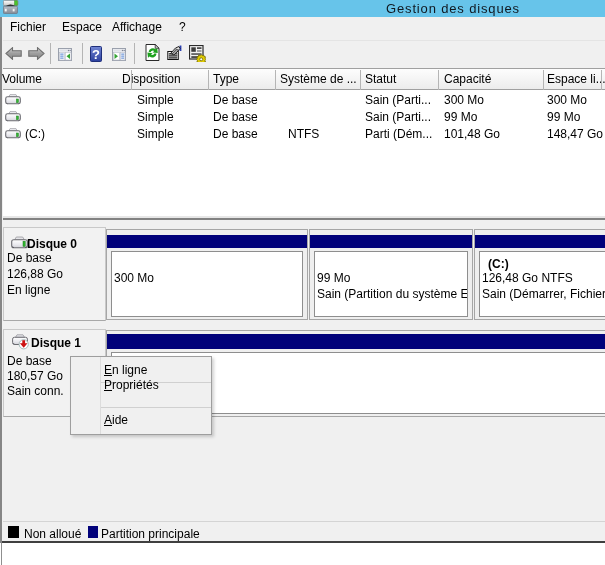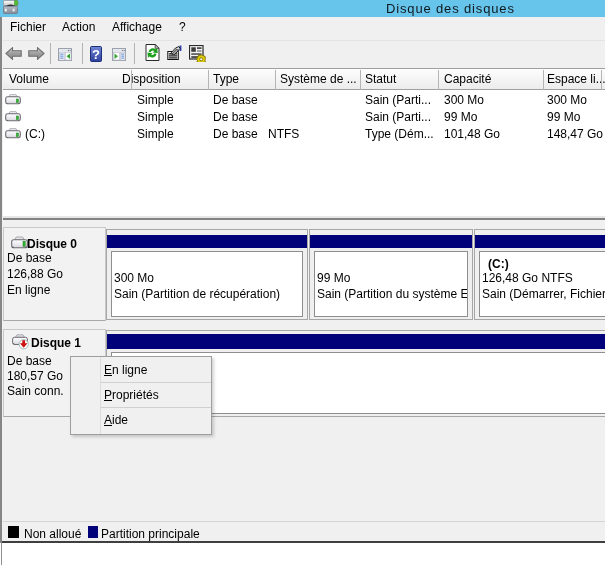--- a/index.html
+++ b/index.html
@@ -2,21 +2,21 @@
 <html><head><meta charset="utf-8"><style>
 *{margin:0;padding:0;box-sizing:border-box}
 html,body{width:605px;height:565px;background:#fff;font-family:"Liberation Sans",sans-serif;font-size:12px;color:#000;overflow:hidden}
 .a{position:absolute;white-space:nowrap}
 </style></head>
 <body>
 
 <div class="a" style="left:0;top:17px;width:605px;height:524px;background:#f0f0f0"></div>
 
 <div class="a" style="left:0;top:0;width:605px;height:17px;background:#67c4ea"></div>
-<div class="a" style="left:386px;top:1px;font-size:13px;letter-spacing:0.85px;color:#101820">Disque des disques</div>
+<div class="a" style="left:386px;top:1px;font-size:13px;letter-spacing:0.85px;color:#101820">Gestion des disques</div>
 
 <svg class="a" style="left:3px;top:0" width="16" height="14" viewBox="0 0 16 14">
   <defs>
    <linearGradient id="apg1" x1="0" y1="0" x2="0" y2="1">
         <stop offset="0" stop-color="#ffffff"></stop>
         <stop offset="1" stop-color="#c7c7c7"></stop>
       </linearGradient>
    <linearGradient id="apg2" x1="0" y1="0" x2="0" y2="1">
         <stop offset="0" stop-color="#b7bdc7"></stop>
         <stop offset="1" stop-color="#848b96"></stop>
@@ -24,21 +24,21 @@
   </defs>
   <rect x="0.4" y="0.4" width="14.6" height="5.2" rx="1" fill="url(#apg1)" stroke="#909090" stroke-width="0.8"></rect>
   <rect x="11.6" y="0.8" width="2.8" height="4.4" fill="#49c32a" stroke="#2e8c18" stroke-width="0.5"></rect>
   <path d="M2.5 6.2 Q7.5 2.8 12.5 6.2 Z" fill="#1a1a1a"></path>
   <rect x="0.4" y="6.2" width="14" height="7.4" rx="1" fill="url(#apg2)" stroke="#6f7681" stroke-width="0.8"></rect>
   <rect x="1.8" y="8.8" width="1.9" height="2.6" fill="#f2f2f2"></rect>
   <rect x="9.7" y="8.8" width="1.9" height="2.6" fill="#f2f2f2"></rect>
 </svg>
 
 <div class="a" style="left:10px;top:20px">Fichier</div>
-<div class="a" style="left:62px;top:20px">Action</div>
+<div class="a" style="left:62px;top:20px">Espace</div>
 <div class="a" style="left:112px;top:20px">Affichage</div>
 <div class="a" style="left:179px;top:20px">?</div>
 
 <div class="a" style="left:3px;top:40px;width:602px;height:1px;background:#e4e4e4"></div>
 <div class="a" style="left:50px;top:43px;width:1px;height:21px;background:#b4b4b4"></div>
 <div class="a" style="left:82px;top:43px;width:1px;height:21px;background:#b4b4b4"></div>
 <div class="a" style="left:134px;top:43px;width:1px;height:21px;background:#b4b4b4"></div>
 
 <svg class="a" style="left:5px;top:47px" width="17" height="13" viewBox="0 0 17 13">
   <defs>
@@ -125,21 +125,21 @@
   <rect x="2.3" y="11.2" width="10.2" height="1.7" fill="#3b3b3b"></rect>
   <g fill="#e0cb00" stroke="#6e6400" stroke-width="0.8">
     <path d="M12.2 9.6 l1.1.9 1.4-.5.4 1.4 1.4.4-.5 1.4.9 1.1-.9 1.1.5 1.4-1.4.4-.4 1.4-1.4-.5-1.1.9-1.1-.9-1.4.5-.4-1.4-1.4-.4.5-1.4-.9-1.1.9-1.1-.5-1.4 1.4-.4.4-1.4 1.4.5z"></path>
     <circle cx="12.2" cy="14.3" r="1.5" fill="#fffef0"></circle>
   </g>
 </svg>
 
 <div class="a" style="left:3px;top:68px;width:602px;height:148px;background:#fff;border-top:1px solid #a0a0a0"></div>
 
 <div class="a" id="hdr" style="left:3px;top:69px;width:602px;height:21px;background:linear-gradient(180deg,#fdfdfd,#ececec);border-bottom:1px solid #a0a0a0"></div>
-<div class="a" style="left:9px;top:72px">Volume</div>
+<div class="a" style="left:2px;top:72px">Volume</div>
 <div class="a" style="left:122px;top:72px">Disposition</div>
 <div class="a" style="left:213px;top:72px">Type</div>
 <div class="a" style="left:280px;top:72px">Système de ...</div>
 <div class="a" style="left:365px;top:72px">Statut</div>
 <div class="a" style="left:444px;top:72px">Capacité</div>
 <div class="a" style="left:547px;top:72px">Espace li...</div>
 <div class="a" style="left:131px;top:70px;width:1px;height:20px;background:#b5b5b5"></div>
 <div class="a" style="left:208px;top:70px;width:1px;height:20px;background:#b5b5b5"></div>
 <div class="a" style="left:275px;top:70px;width:1px;height:20px;background:#b5b5b5"></div>
 <div class="a" style="left:360px;top:70px;width:1px;height:20px;background:#b5b5b5"></div>
@@ -186,24 +186,24 @@
   <rect x="11.4" y="6" width="2" height="3.7" fill="#35b435" stroke="#1d871d" stroke-width="0.5"></rect>
   <path d="M1.6 10 l1.1 0.8 M14.4 10 l-1.1 0.8" stroke="#686870" stroke-width="0.9"></path>
 </svg>
 <div class="a" style="left:25px;top:127px">(C:)</div>
 <div class="a" style="left:137px;top:93px">Simple</div>
 <div class="a" style="left:137px;top:110px">Simple</div>
 <div class="a" style="left:137px;top:127px">Simple</div>
 <div class="a" style="left:213px;top:93px">De base</div>
 <div class="a" style="left:213px;top:110px">De base</div>
 <div class="a" style="left:213px;top:127px">De base</div>
-<div class="a" style="left:268px;top:127px">NTFS</div>
+<div class="a" style="left:288px;top:127px">NTFS</div>
 <div class="a" style="left:365px;top:93px">Sain (Parti...</div>
 <div class="a" style="left:365px;top:110px">Sain (Parti...</div>
-<div class="a" style="left:365px;top:127px">Type (Dém...</div>
+<div class="a" style="left:365px;top:127px">Parti (Dém...</div>
 <div class="a" style="left:444px;top:93px">300 Mo</div>
 <div class="a" style="left:444px;top:110px">99 Mo</div>
 <div class="a" style="left:444px;top:127px">101,48 Go</div>
 <div class="a" style="left:547px;top:93px">300 Mo</div>
 <div class="a" style="left:547px;top:110px">99 Mo</div>
 <div class="a" style="left:547px;top:127px">148,47 Go</div>
 
 <div class="a" style="left:3px;top:216px;width:602px;height:2px;background:#e7e7e7"></div>
 <div class="a" style="left:3px;top:218px;width:602px;height:2px;background:#828282"></div>
 
@@ -225,21 +225,20 @@
 </svg>
 <div class="a" style="left:27px;top:237px;font-weight:bold">Disque 0</div>
 <div class="a" style="left:7px;top:251px">De base</div>
 <div class="a" style="left:7px;top:267px">126,88 Go</div>
 <div class="a" style="left:7px;top:283px">En ligne</div>
 
 <div class="a" style="left:106px;top:229px;width:202px;height:91px;border:1px solid #a6a6a6;background:#efefef">
   <div class="a" style="left:0;right:0;top:5px;height:13px;background:#01017a"></div>
   <div class="a" style="left:4px;right:4px;top:21px;bottom:2px;background:#fff;border:1px solid #8e8e8e;overflow:hidden">
     <div class="a" style="left:2px;top:19px">300 Mo</div>
-    <div class="a" style="left:2px;top:35px">Sain (Partition de récupération)</div>
   </div>
 </div>
 <div class="a" style="left:309px;top:229px;width:164px;height:91px;border:1px solid #a6a6a6;background:#efefef">
   <div class="a" style="left:0;right:0;top:5px;height:13px;background:#01017a"></div>
   <div class="a" style="left:4px;right:4px;top:21px;bottom:2px;background:#fff;border:1px solid #8e8e8e;overflow:hidden">
     <div class="a" style="left:2px;top:19px">99 Mo</div>
     <div class="a" style="left:2px;top:35px">Sain (Partition du système EFI)</div>
   </div>
 </div>
 <div class="a" style="left:474px;top:229px;width:140px;height:91px;border:1px solid #a6a6a6;background:#efefef">
@@ -273,21 +272,21 @@
 
 <div class="a" style="left:106px;top:330px;width:508px;height:87px;border:1px solid #a6a6a6;background:#efefef">
   <div class="a" style="left:0;right:0;top:3px;height:15px;background:#01017a"></div>
   <div class="a" style="left:4px;right:4px;top:21px;bottom:2px;background:#fff;border:1px solid #8e8e8e"></div>
 </div>
 
 <div class="a" style="left:70px;top:356px;width:142px;height:79px;background:#f0f0f0;border:1px solid #9e9e9e;box-shadow:2px 2px 3px rgba(0,0,0,0.18)"></div>
 <div class="a" style="left:100px;top:357px;width:1px;height:77px;background:#dcdcdc"></div>
 <div class="a" style="left:104px;top:363px"><u>E</u>n ligne</div>
 <div class="a" style="left:101px;top:382px;width:110px;height:1px;background:#d0d0d0"></div>
-<div class="a" style="left:104px;top:388px"><u>P</u>ropriétés</div>
+<div class="a" style="left:104px;top:378px"><u>P</u>ropriétés</div>
 <div class="a" style="left:101px;top:407px;width:110px;height:1px;background:#d0d0d0"></div>
 <div class="a" style="left:104px;top:413px"><u>A</u>ide</div>
 
 <div class="a" style="left:3px;top:521px;width:602px;height:1px;background:#d4d4d4"></div>
 <div class="a" style="left:8px;top:526px;width:11px;height:12px;background:#000"></div>
 <div class="a" style="left:24px;top:527px">Non alloué</div>
 <div class="a" style="left:88px;top:526px;width:10px;height:12px;background:#01017a"></div>
 <div class="a" style="left:101px;top:527px">Partition principale</div>
 
 <div class="a" style="left:0;top:541px;width:605px;height:2px;background:#3f3f3f"></div>

